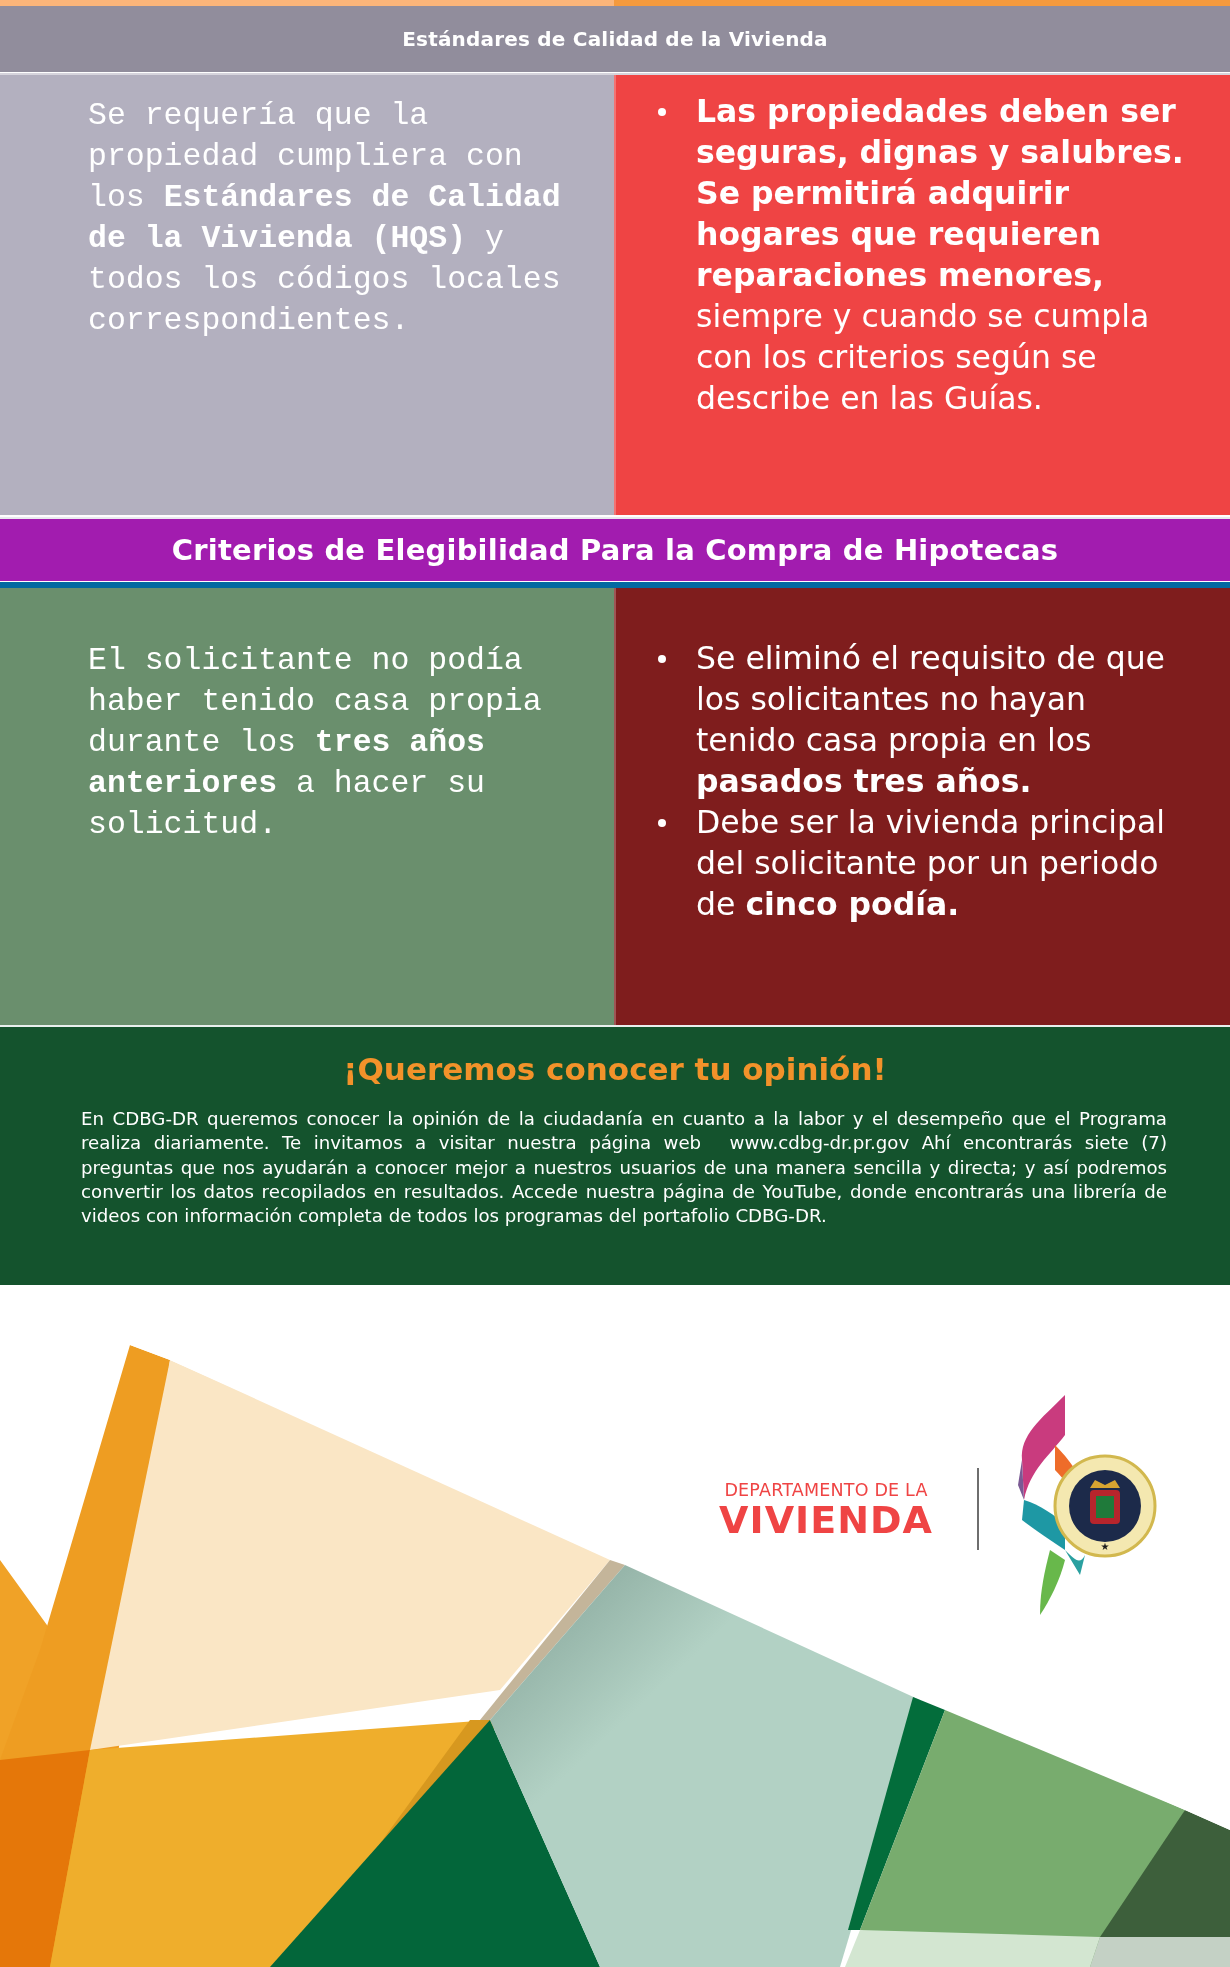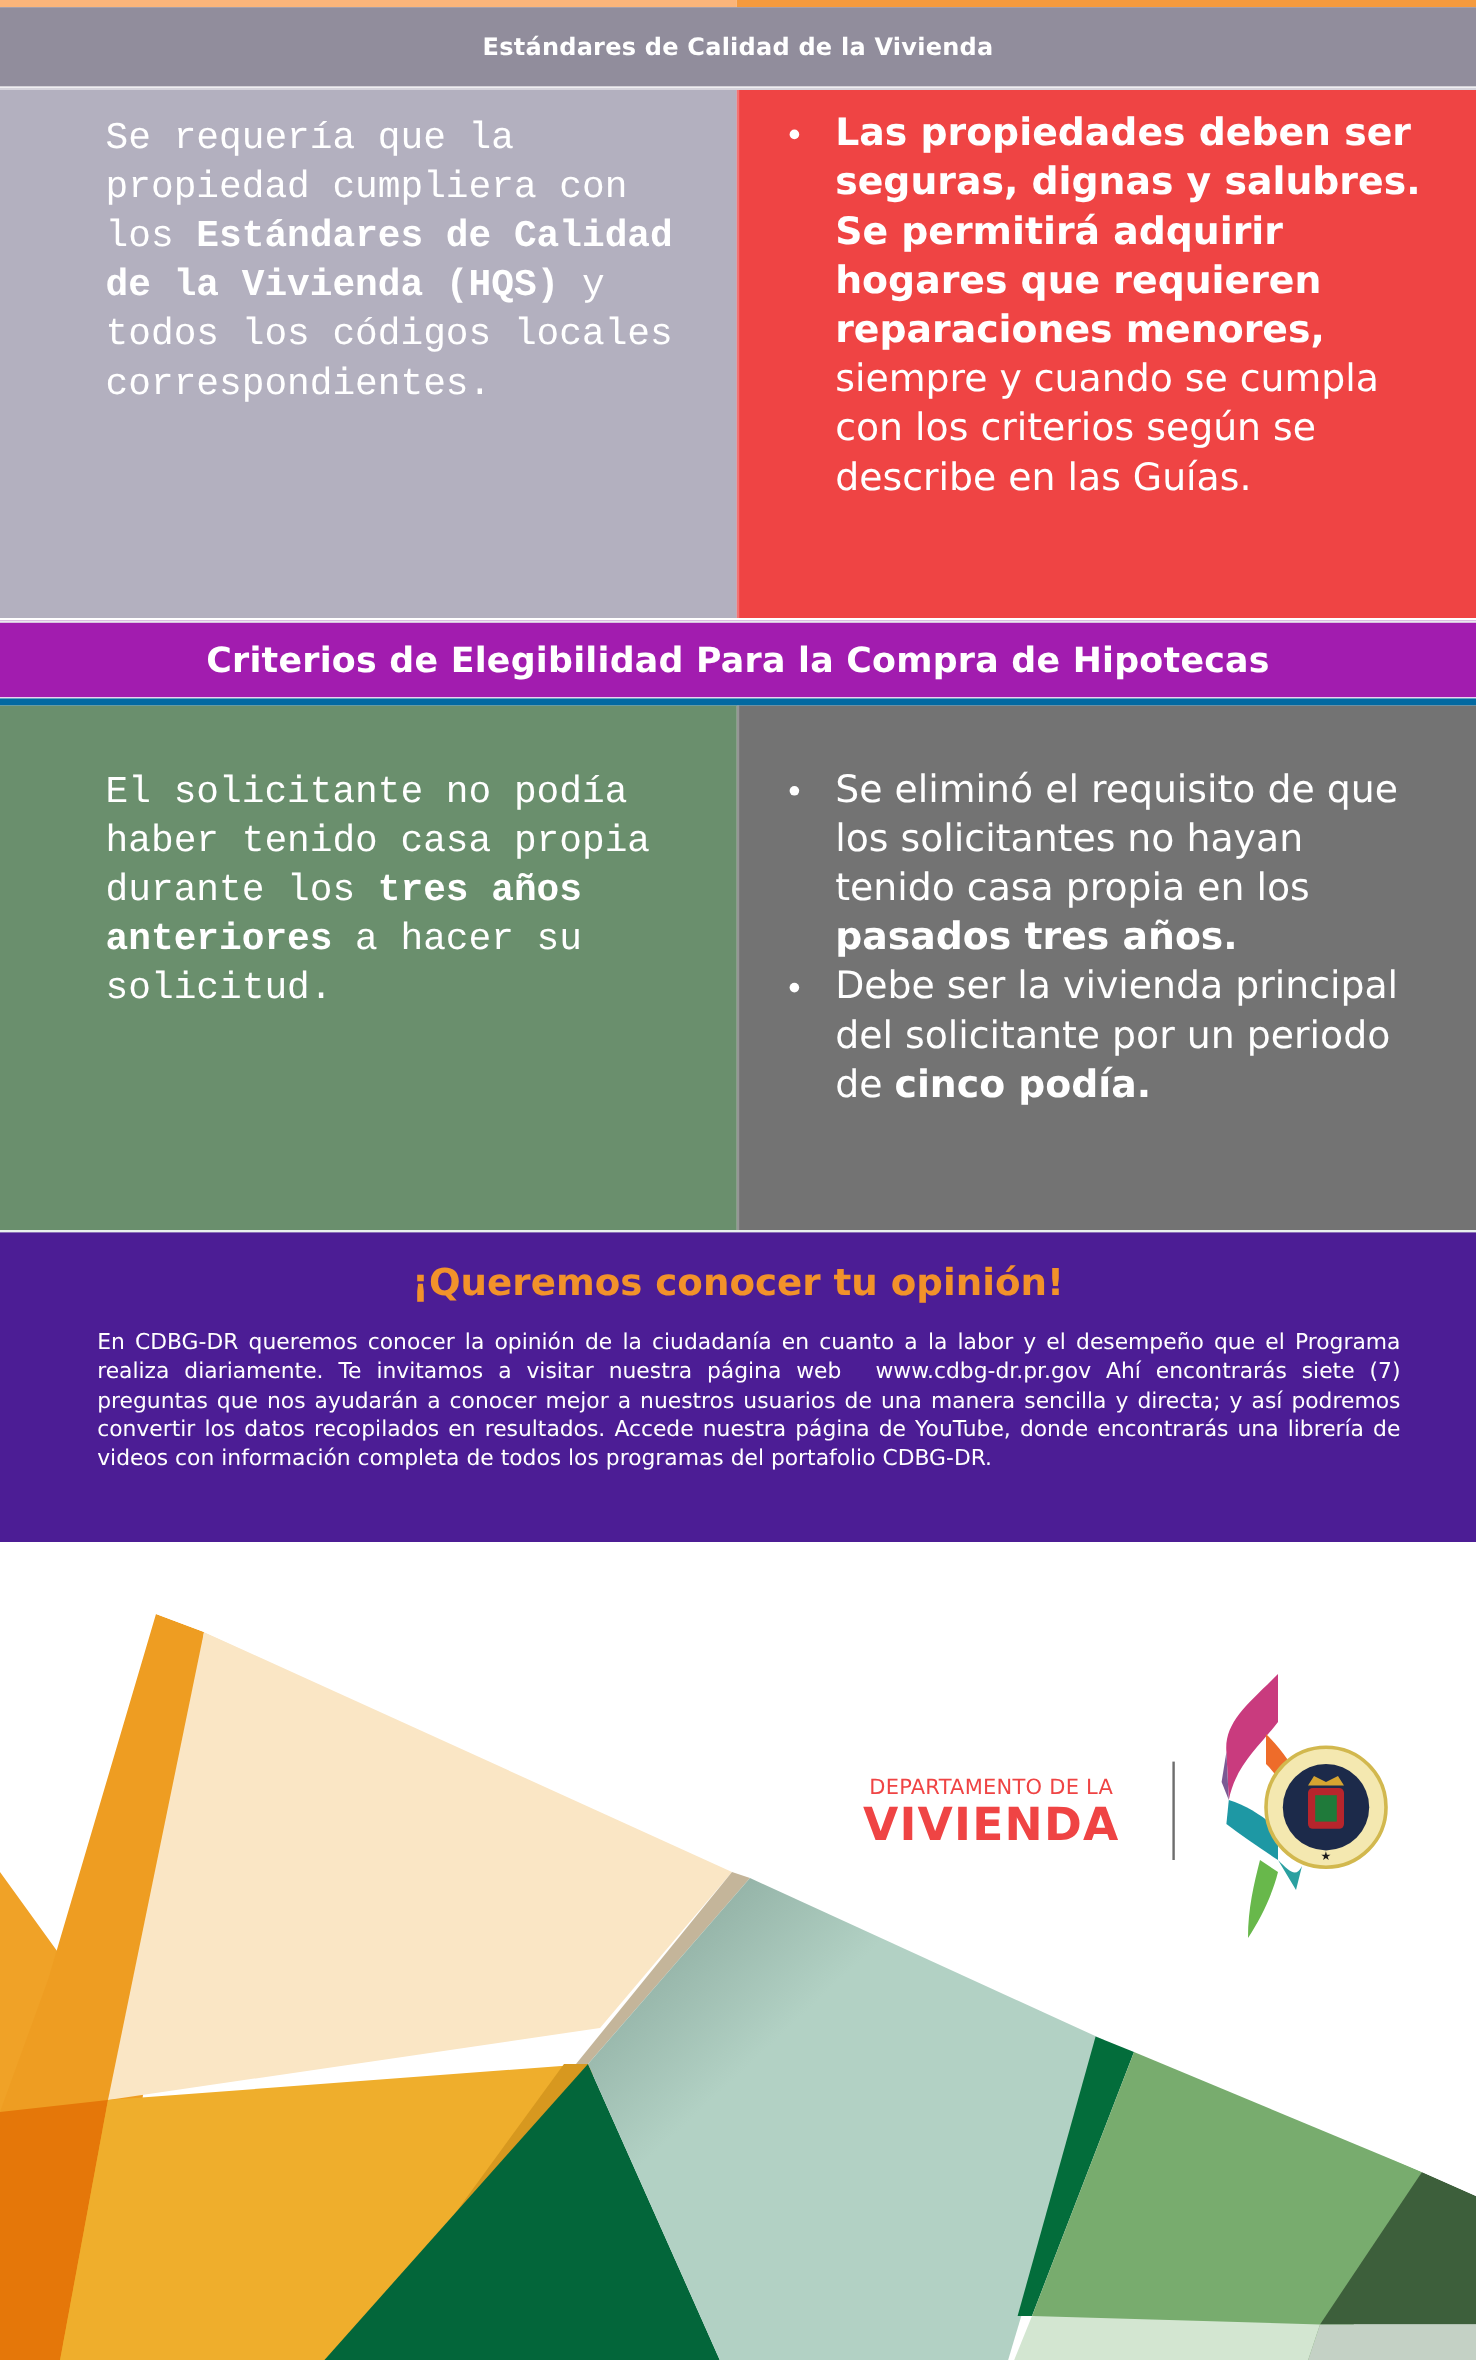--- a/index.html
+++ b/index.html
@@ -16,31 +16,31 @@
 
   .row { position: absolute; left: 0; width: 1230px; display: flex; }
   .row-gray { top: 73px; height: 442px; border-top: 2px solid #d6d4dc; }
   .row-green { top: 582px; height: 540px; border-top: 6px solid #0369a1; }
   .cell { height: 100%; position: relative; }
   .cell.left { width: 614px; }
   .cell.right { flex: 1; border-left: 2px solid rgba(255,255,255,0.25); }
   .gray-l { background: #b3b0bf; }
   .gray-r { background: #ef4444; }
   .green-l { background: #6a8f6d; }
-  .green-r { background: #737373; }
+  .green-r { background: #7f1d1d; }
 
   .para { position: absolute; left: 88px; width: 480px; font-size: 31.5px; line-height: 41px; color: #ffffff; font-family: Liberation Mono, monospace; }
   .para b { font-weight: bold; }
 
   .bullets { position: absolute; left: 28px; width: 570px; list-style: none; }
   .bullets li { position: relative; padding-left: 52px; font-size: 31.5px; line-height: 41px; }
   .bullets li .dot { position: absolute; left: 14px; top: 17px; width: 8px; height: 8px; border-radius: 50%; background: #ffffff; }
   .bullets b { font-weight: bold; }
 
-  .teal { position: absolute; left: 0; top: 1025px; width: 1230px; height: 260px; background: #4c1d95; border-top: 2px solid #e9f0ee; }
+  .teal { position: absolute; left: 0; top: 1025px; width: 1230px; height: 260px; background: #14532d; border-top: 2px solid #e9f0ee; }
   .teal h2 { position: absolute; left: 0; width: 1230px; top: 24px; text-align: center; font-size: 31px; font-weight: bold; color: #f2922a; }
   .teal p { position: absolute; left: 81px; width: 1086px; top: 80px; font-size: 18.2px; line-height: 24.3px; text-align: justify; color: #ffffff; }
   .teal p b { font-weight: normal; margin-left: 16px; }
 
   .graphic { position: absolute; left: 0; top: 1287px; width: 1230px; height: 680px; }
   .graphic svg { display: block; }
 
   .logo-text { position: absolute; left: 706px; top: 1480px; width: 240px; text-align: center; color: #ef4444; }
   .logo-text .small { font-size: 17.5px; letter-spacing: 0.2px; line-height: 20px; }
   .logo-text .big { font-size: 38px; font-weight: bold; letter-spacing: 1px; line-height: 40px; }

